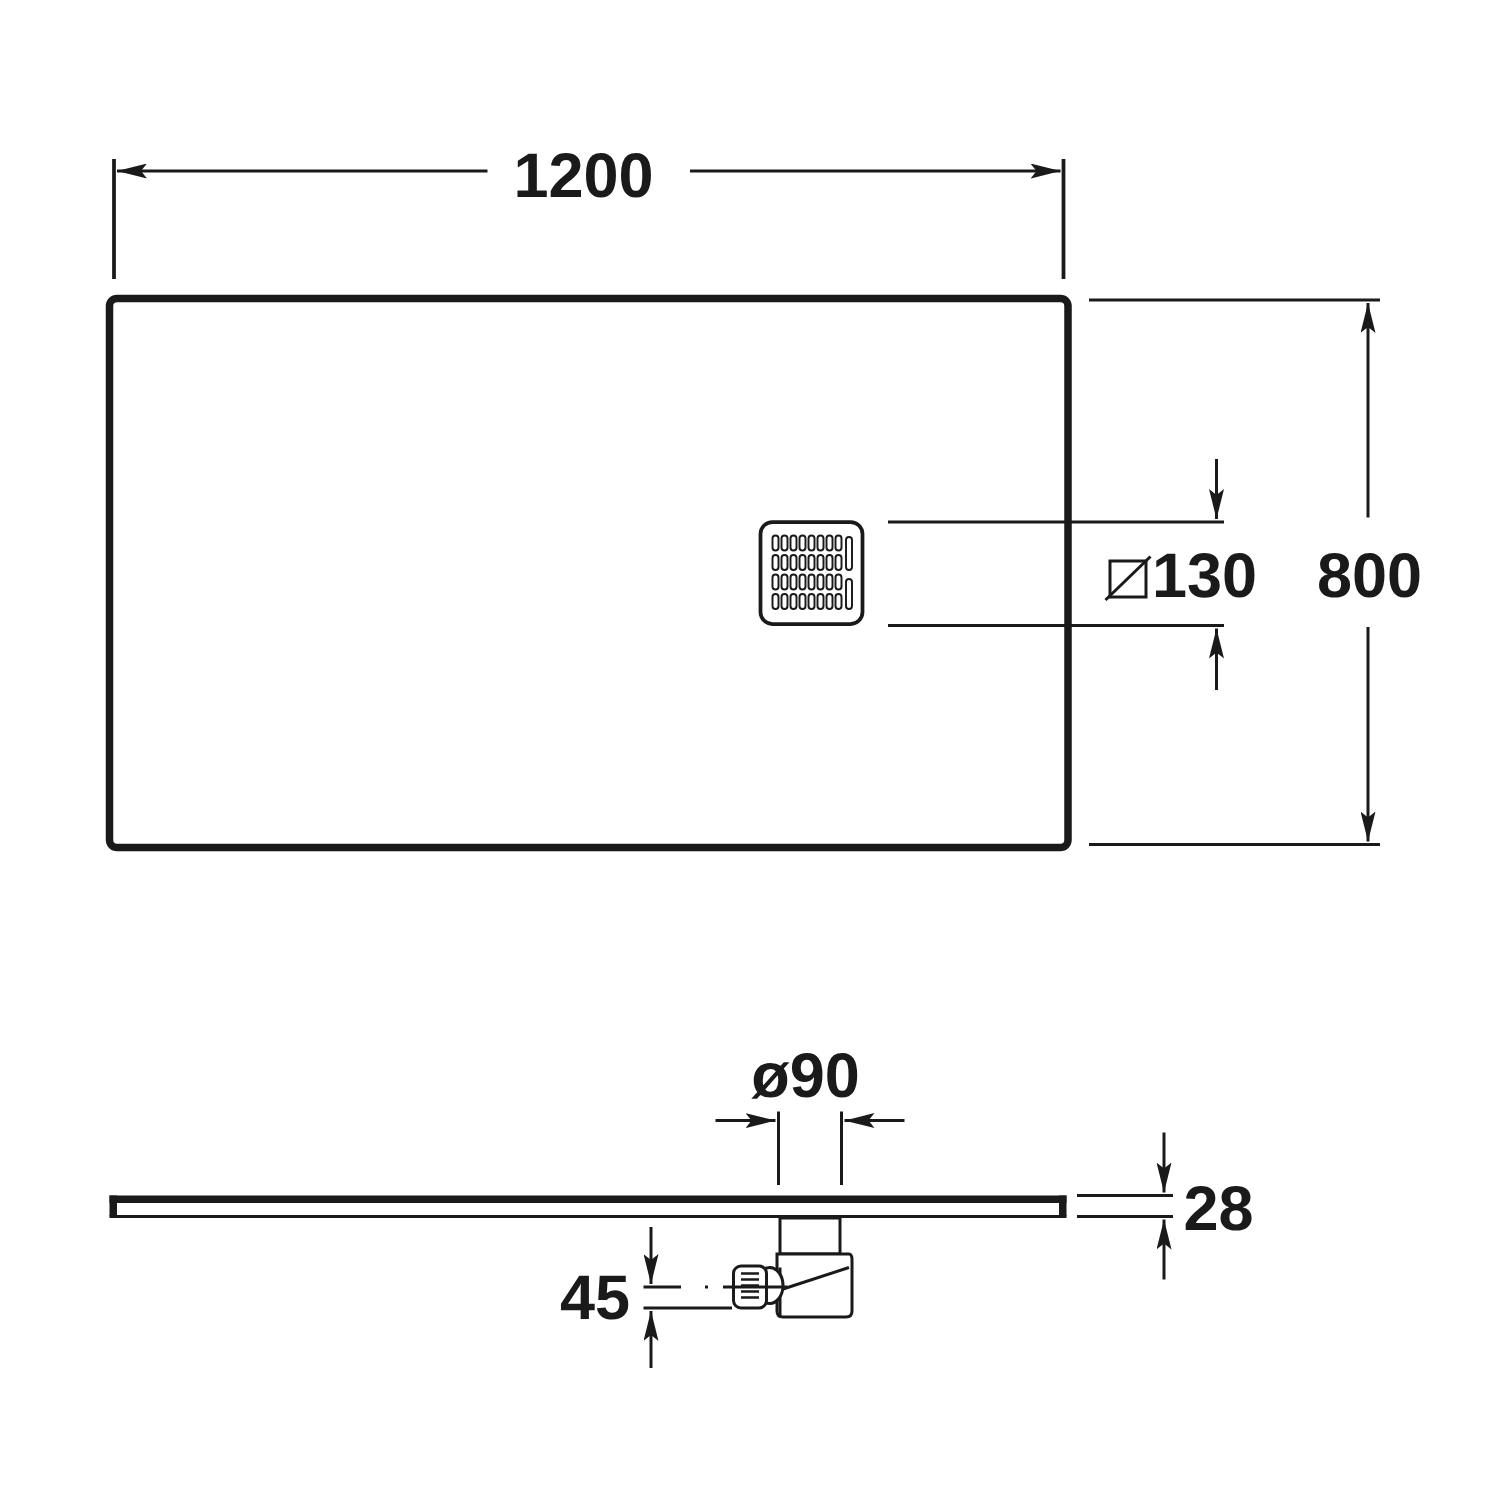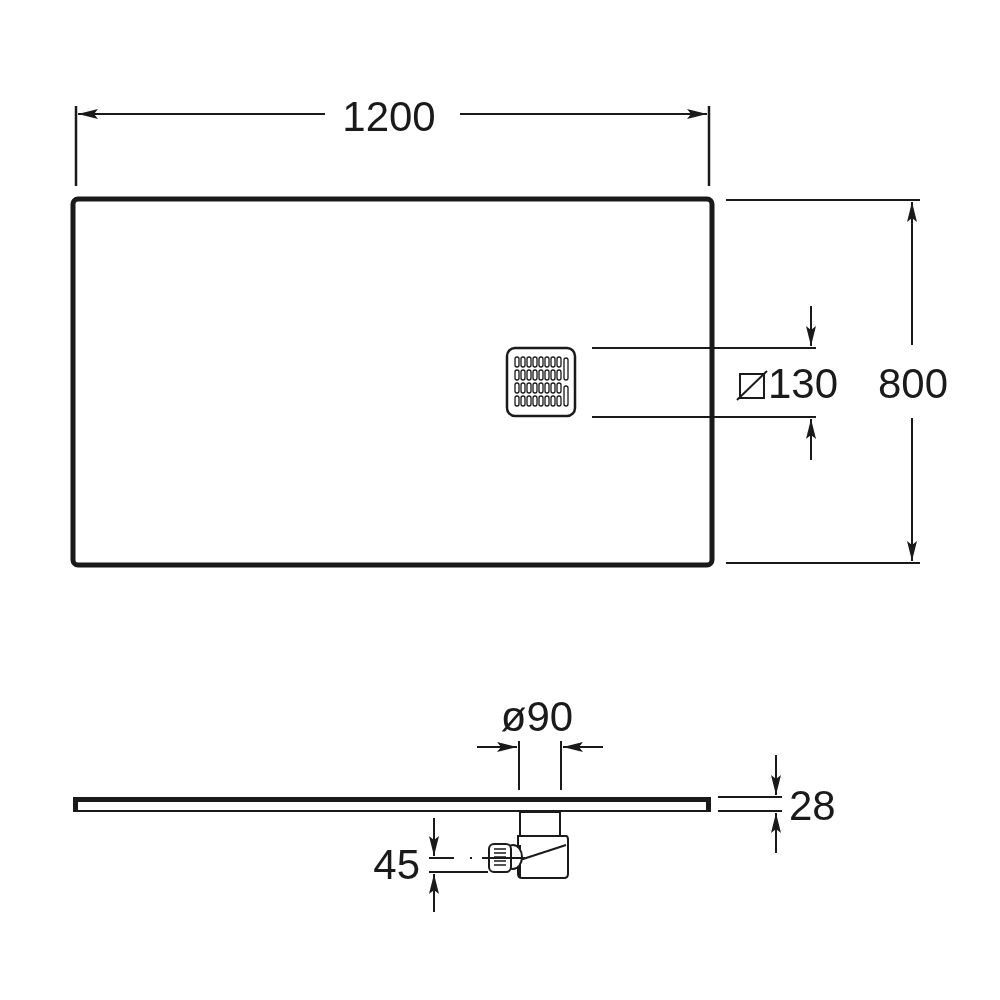--- a/index.html
+++ b/index.html
@@ -1,17 +1,17 @@
 <!DOCTYPE html>
 <html><head>
   <meta charset="utf-8">
   <style>
     html, body { margin: 0; padding: 0; background: #ffffff; }
     body { width: 1000px; height: 1000px; overflow: hidden; }
-    #stage { position: relative; width: 1000px; height: 1000px; }
+    #stage { position: relative; width: 1000px; height: 1000px; font-weight: bold; }
     svg { position: absolute; left: 0; top: 0; }
     .dim-text {
       font-family: "Liberation Sans", "DejaVu Sans", sans-serif;
       fill: #1a1a1a;
       font-size: 42px;
     }
     .line { stroke: #1a1a1a; fill: none; }
   </style>
 </head>
 <body>

